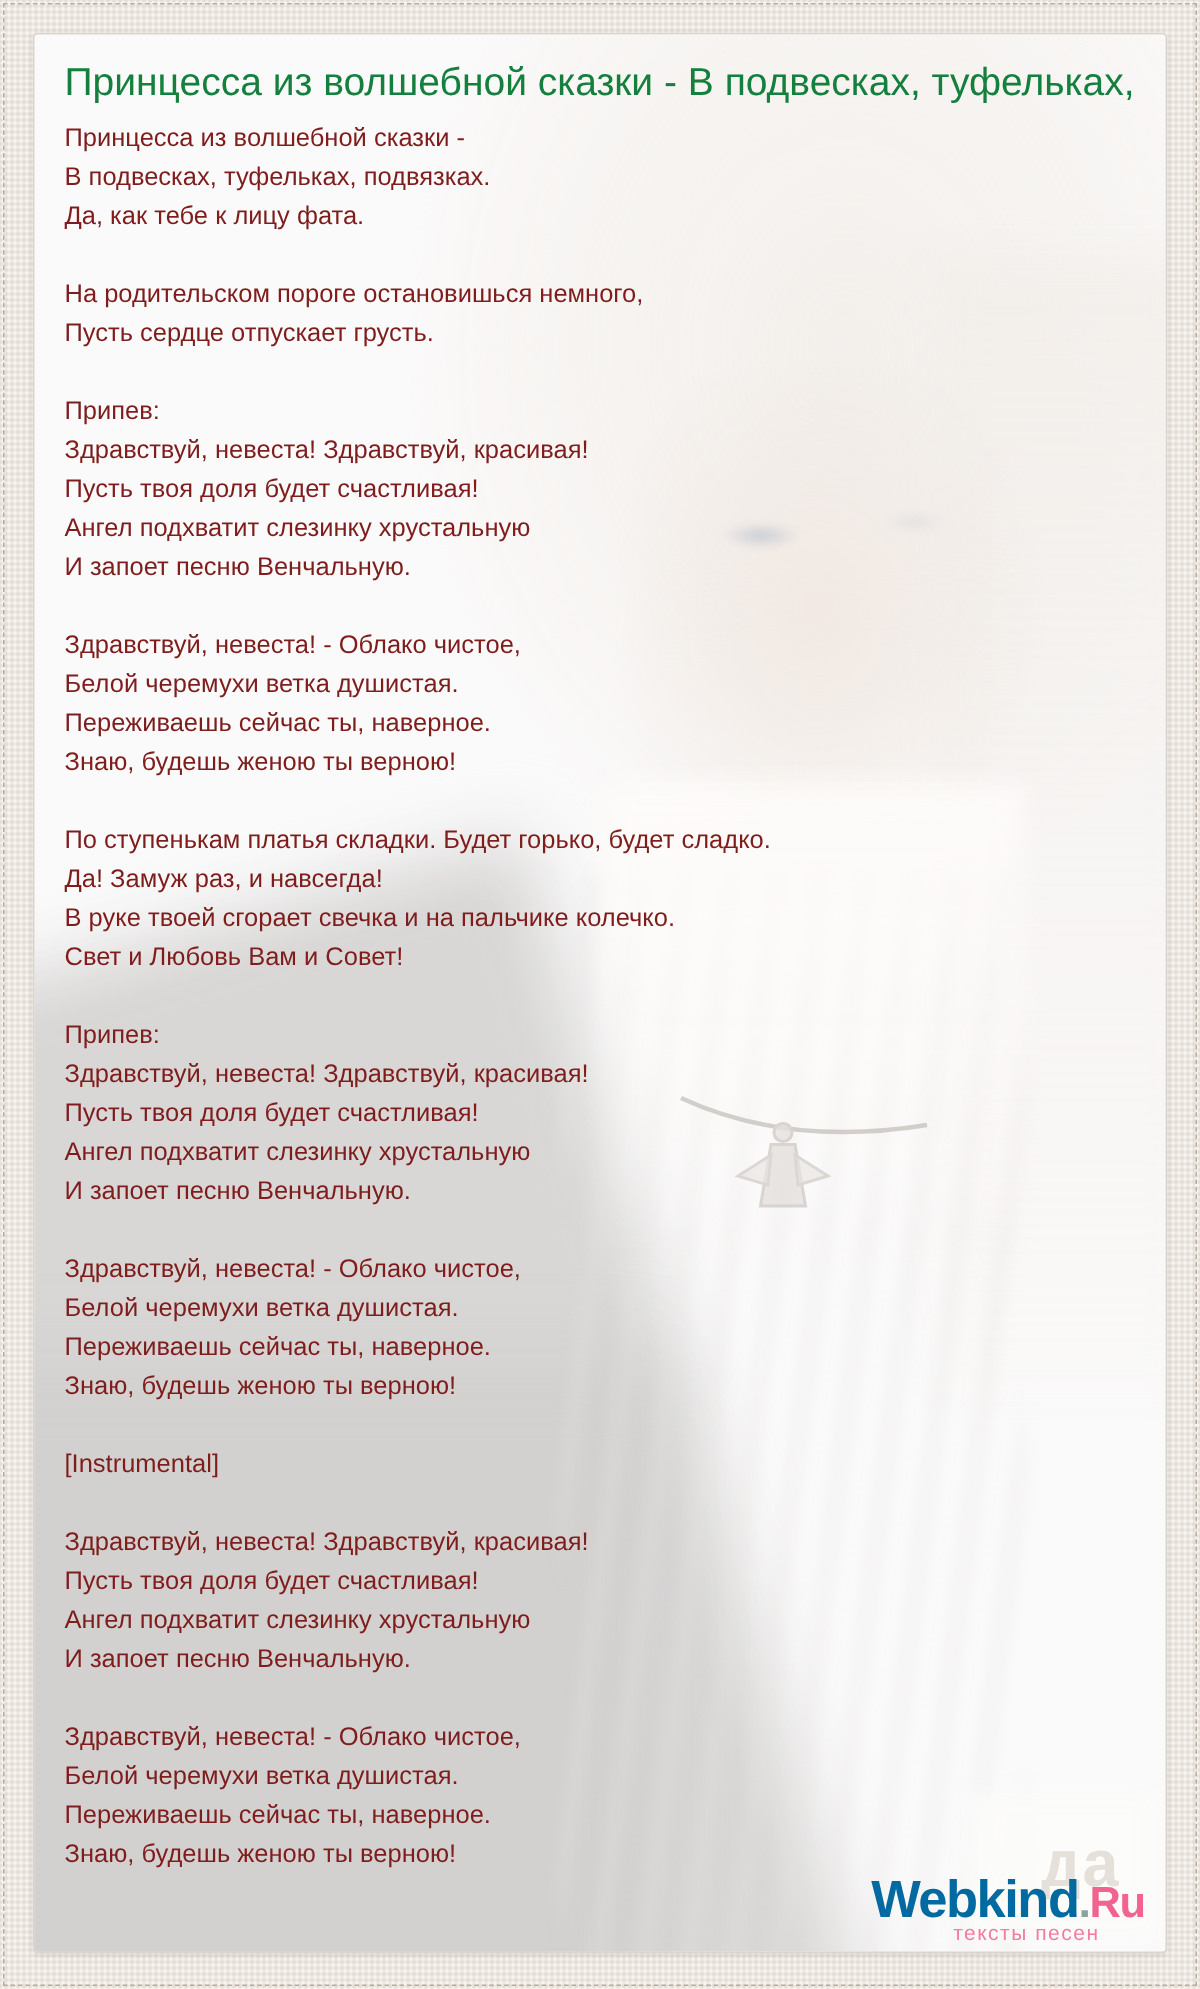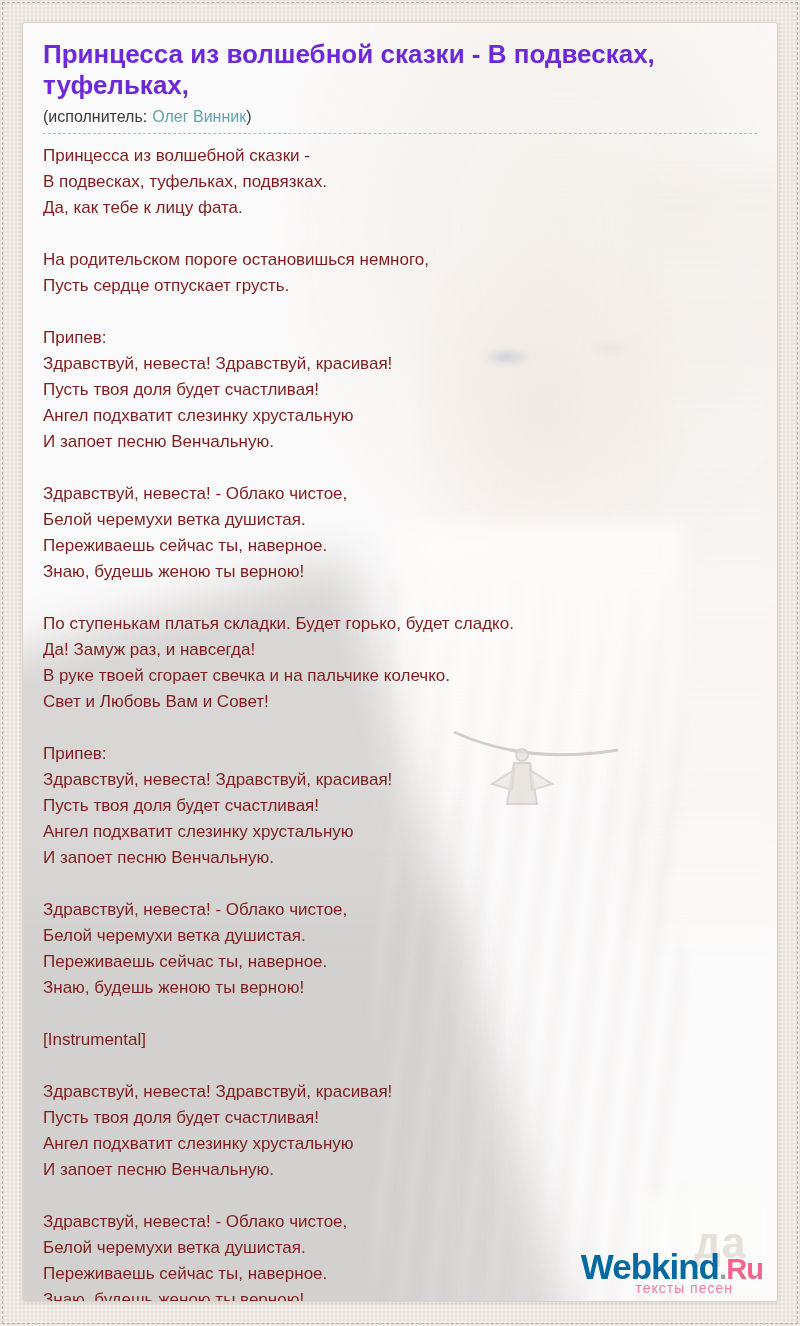--- a/index.html
+++ b/index.html
@@ -60,22 +60,22 @@
                filter:blur(9px); }
   .ph-necklace { left:417px; top:687px; width:200px; height:150px; opacity:.55; filter:blur(.5px); }
   .ph-wm-patch { right:6px; bottom:10px; width:130px; height:96px;
                background:rgba(252,251,250,.85); filter:blur(7px); }
   .ph-wm-text  { right:30px; bottom:30px; font-size:44px; font-weight:bold;
                color:rgba(222,216,209,.8);
                text-shadow:0 1px 2px rgba(255,255,255,.9); }
   
   .content { position:relative; z-index:2; padding:16px 20px 0 20px; }
   h1.title {
-    margin:0 0 5px 0; font-size:26px; line-height:31px; font-weight:700;
-    color:#6d28d9;
+    margin:0 0 5px 0; font-size:26px; line-height:31px; font-weight:400;
+    color:#15803d;
   }
   .artist-row {
     font-size:16px; line-height:21px; color:#3a3a3a;
     padding-bottom:6px;
     border-bottom:1px dashed #a9c0cd;
   }
   .artist-label { margin-right:5px; }
   .artist-link { color:#5fa3ad; text-decoration:none; cursor:pointer; }
   .lyrics {
     margin-top:9px;
@@ -117,23 +117,20 @@
         <path d="M74,60 L52,74 L72,80 Z" stroke="#c4bdb7" stroke-width="2" fill="rgba(218,212,206,.7)"></path>
         <path d="M90,60 L112,74 L92,80 Z" stroke="#c4bdb7" stroke-width="2" fill="rgba(218,212,206,.7)"></path>
       </svg>
     </div>
     <div class="ph-wm-patch"></div>
     <div class="ph-wm-text">да</div>
   </div>
 
   <div class="content">
     <h1 class="title">Принцесса из волшебной сказки - В подвесках, туфельках,</h1>
-    <div class="artist-row">
-      <span class="artist-label">(исполнитель:</span><a class="artist-link">Олег Винник</a><span class="artist-close">)</span>
-    </div>
     <div class="lyrics">Принцесса из волшебной сказки -
 В подвесках, туфельках, подвязках.
 Да, как тебе к лицу фата.
 
 На родительском пороге остановишься немного,
 Пусть сердце отпускает грусть.
 
 Припев:
 Здравствуй, невеста! Здравствуй, красивая!
 Пусть твоя доля будет счастливая!

